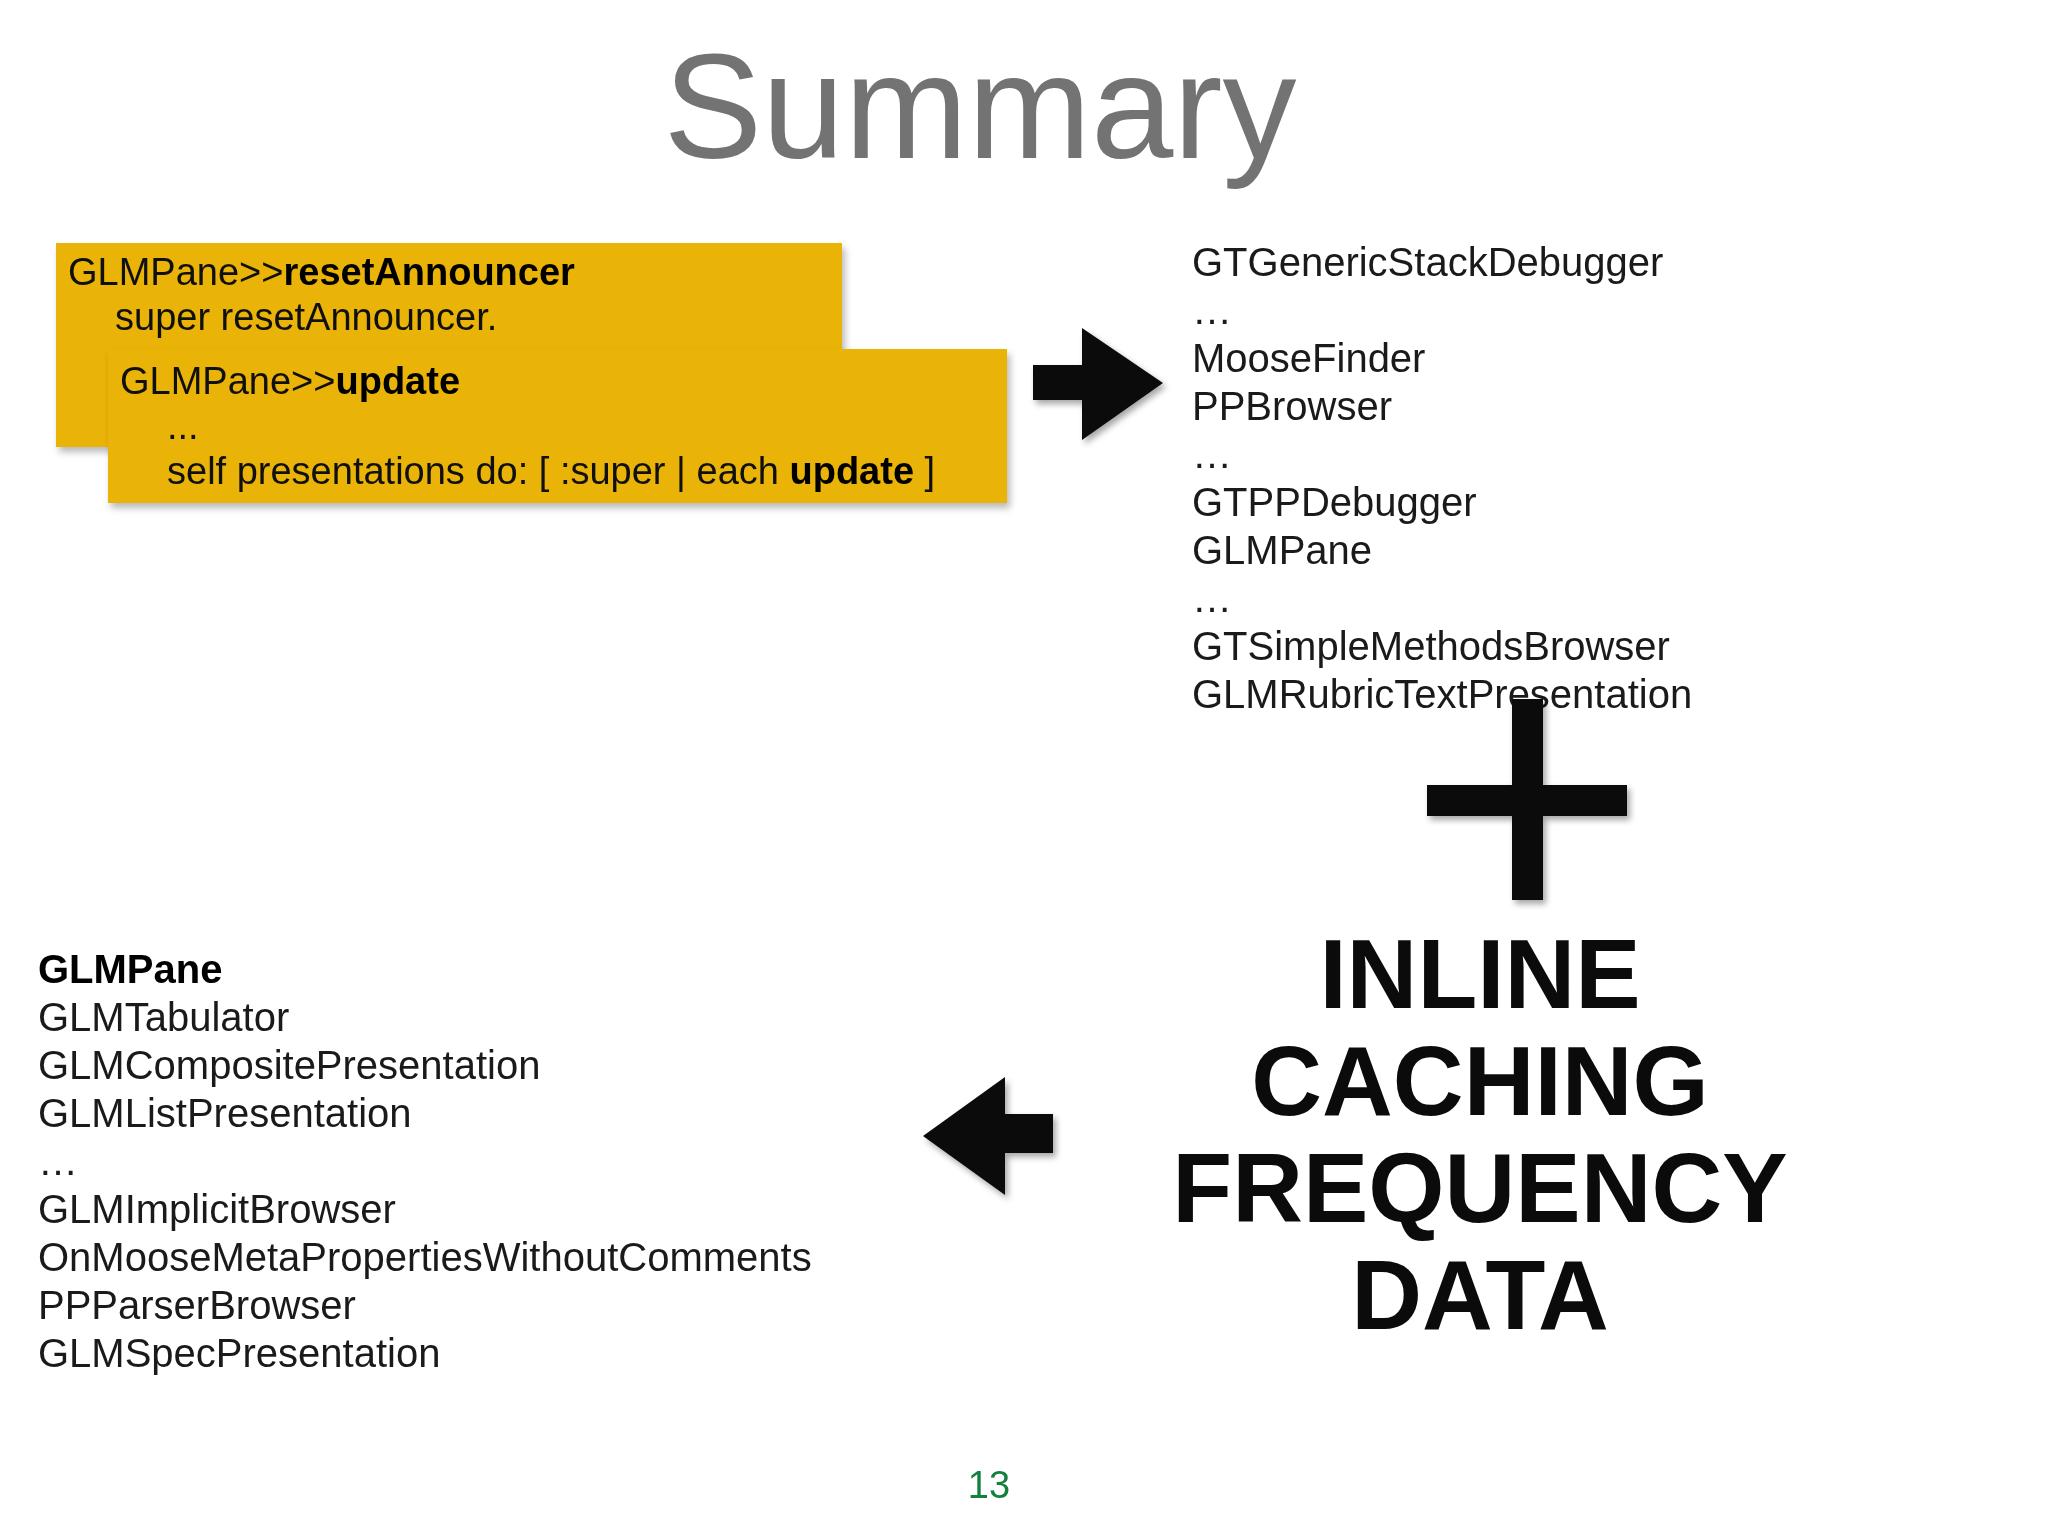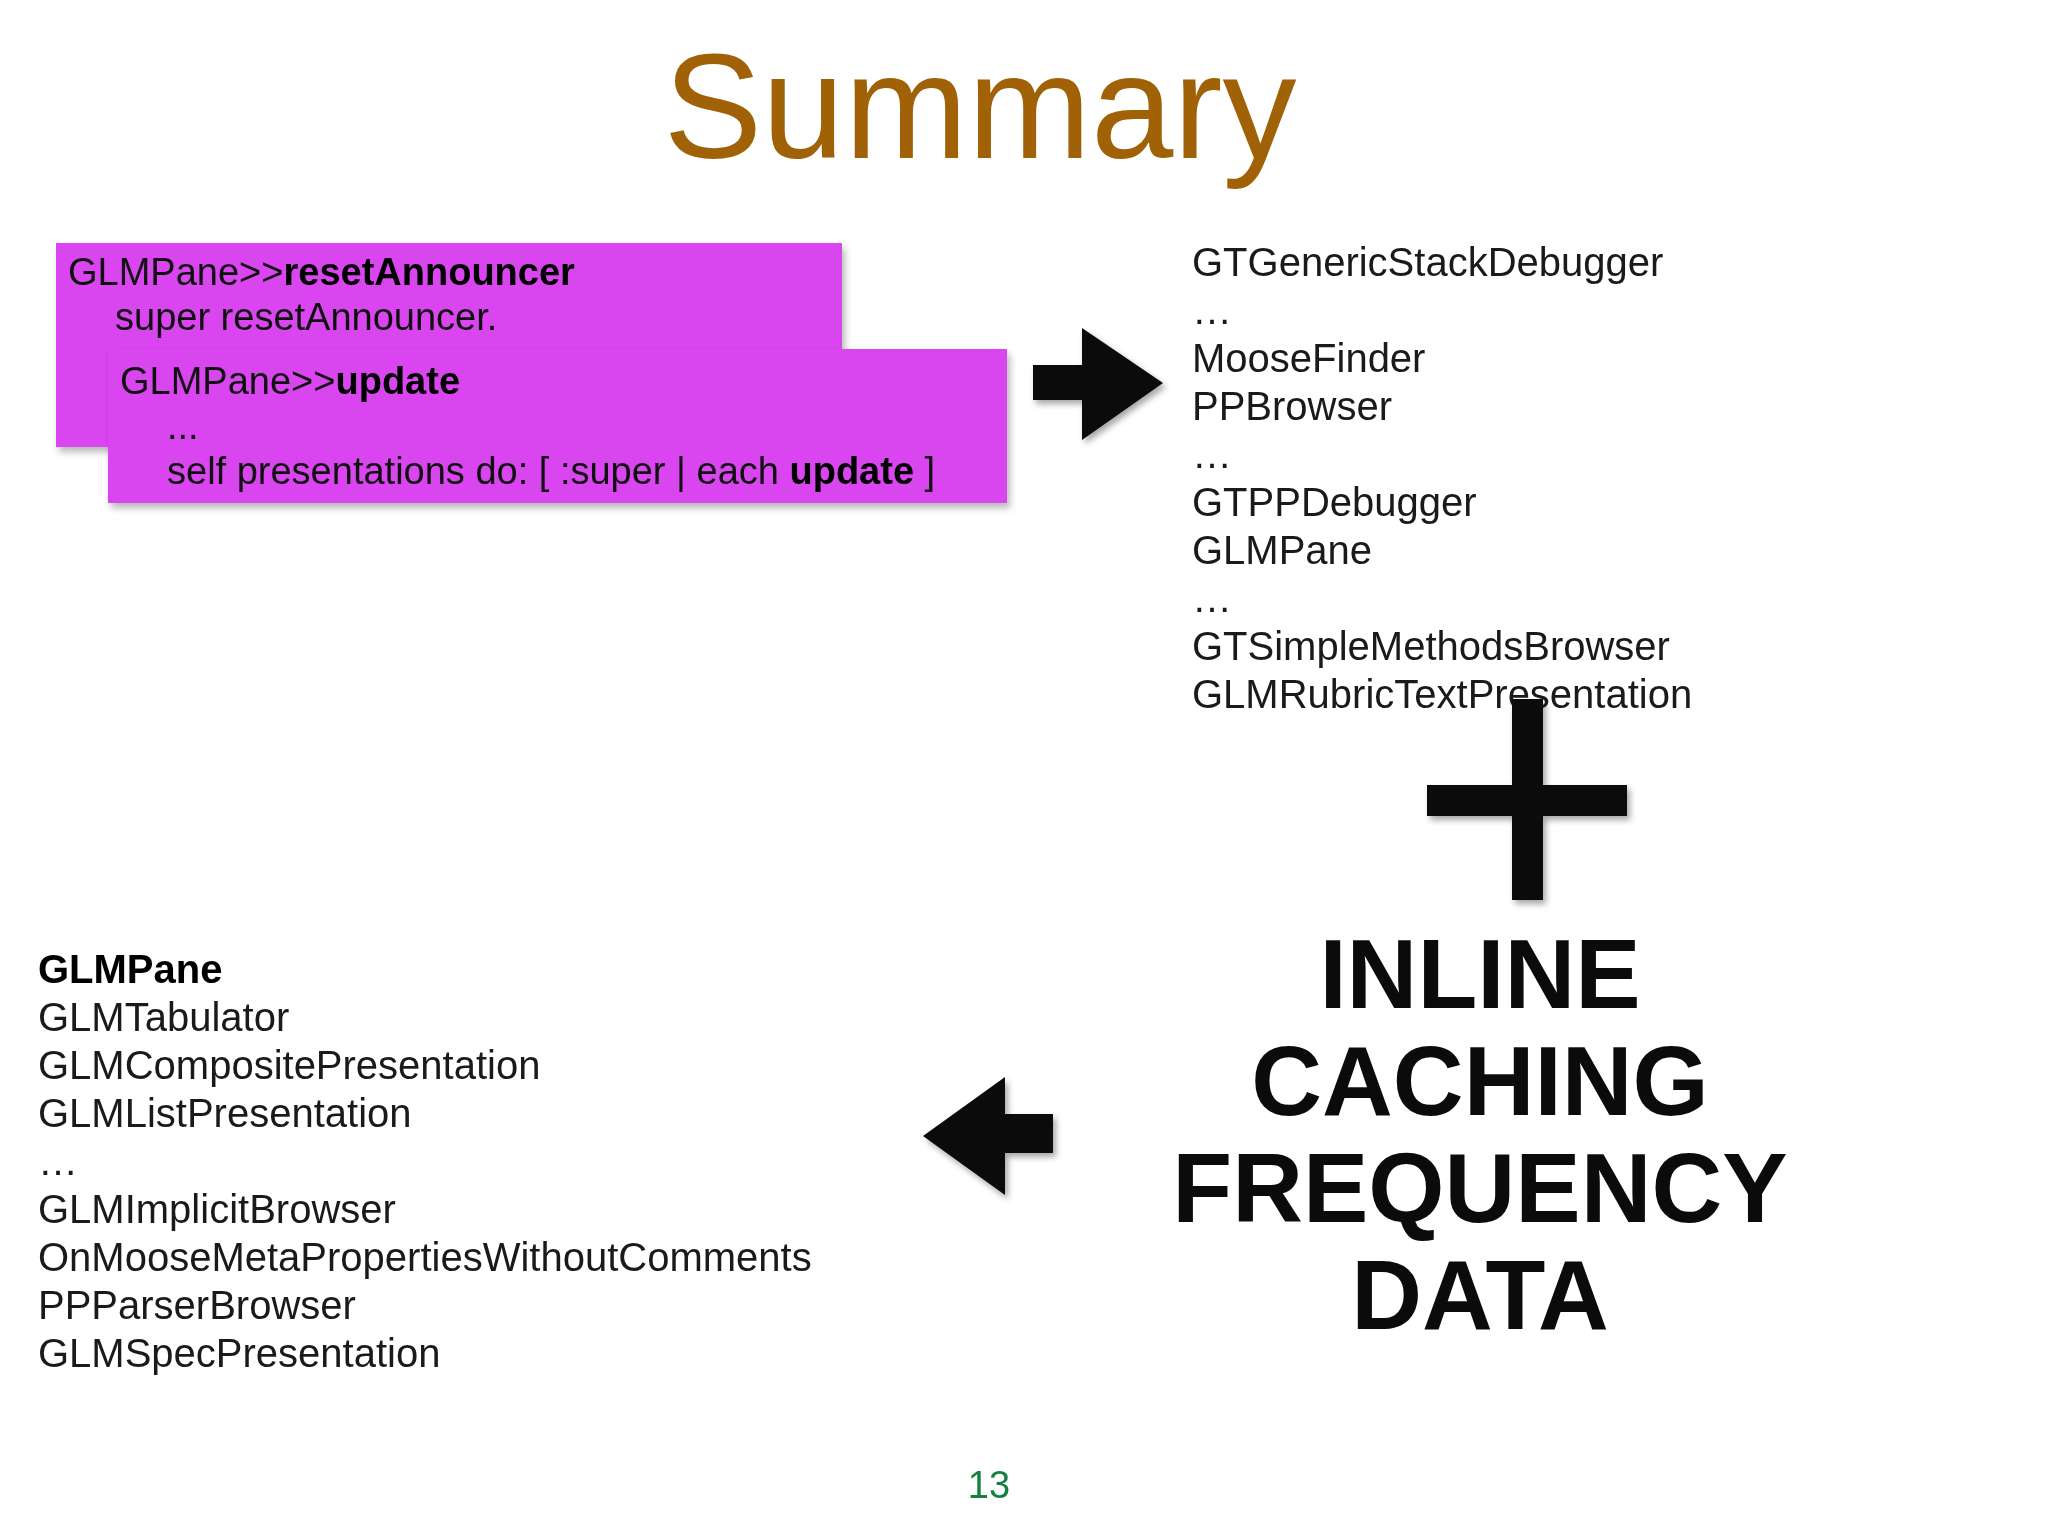--- a/index.html
+++ b/index.html
@@ -4,25 +4,25 @@
 <style>
   html,body{margin:0;padding:0;background:#888;}
   #stage{
     position:relative;width:2048px;height:1536px;background:#ffffff;overflow:hidden;
     font-family:"Liberation Sans","DejaVu Sans",sans-serif;color:#141414;
   }
   .abs{position:absolute;}
   
   #title{
     top:22px;left:980px;transform:translateX(-50%);
-    font-size:148px;font-weight:200;color:#a16207;white-space:nowrap;line-height:1.15;
+    font-size:148px;font-weight:200;color:#737373;white-space:nowrap;line-height:1.15;
   }
   
   .codebox{
-    background:#d946ef;
+    background:#eab308;
     box-shadow:3px 5px 7px rgba(0,0,0,0.28);
     font-size:38px;line-height:45px;color:#101010;white-space:nowrap;
     box-sizing:border-box;
   }
   #codebox1{left:56px;top:243px;width:786px;height:204px;padding:7px 12px;}
   #codebox2{left:108px;top:349px;width:899px;height:154px;padding:10px 12px;}
   .code-indent{padding-left:47px;}
   .b{font-weight:bold;color:#000;}
   
   .classlist{font-size:40px;line-height:48px;color:#1a1a1a;white-space:nowrap;}

